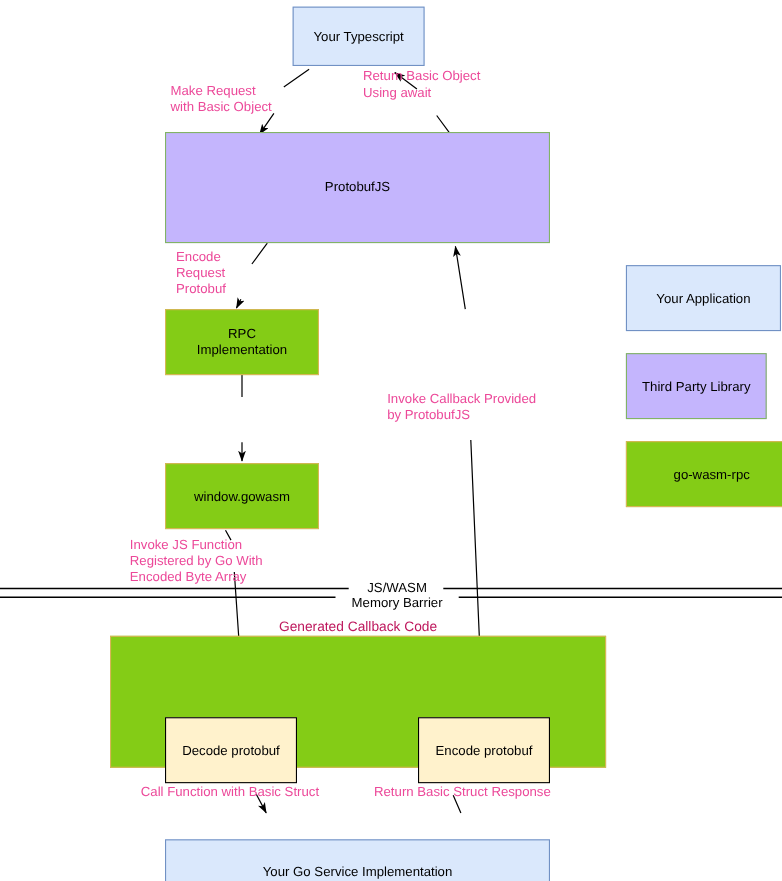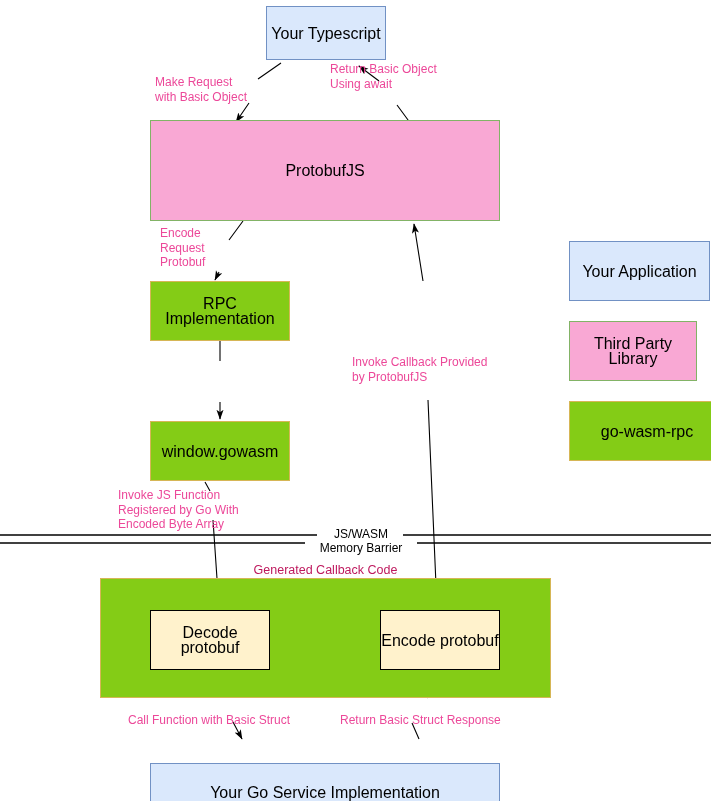--- a/index.html
+++ b/index.html
@@ -26,30 +26,30 @@
     height: 801px;
     pointer-events: none;
   }
   .node {
     position: absolute;
     box-sizing: border-box;
     display: flex;
     align-items: center;
     justify-content: center;
     text-align: center;
-    font-size: 16px;
+    font-size: 12px;
     line-height: 15px;
     color: #000;
     z-index: 3;
   }
   .node span { display: block; }
   .fill-blue   { background: #dae8fc; border: 1px solid #7191c4; }
-  .fill-green  { background: #f9a8d4; border: 1px solid #82b366; justify-content: center; }
+  .fill-green  { background: #c4b5fd; border: 1px solid #82b366; justify-content: center; }
   .fill-yellow { background: #84cc16; border: 1px solid #d6b656; }
-  .fill-yellow-black { background: #fff2cc; border: 1.4px solid #000000; }
+  .fill-yellow-black { background: #fff2cc; border: 1.4px solid #000000; margin-top: 42px; }
 
   .edge-label {
     position: absolute;
     font-size: 12px;
     line-height: 14.5px;
     color: #ec4899;
     white-space: pre-line;
     z-index: 4;
     background: transparent;
   }

